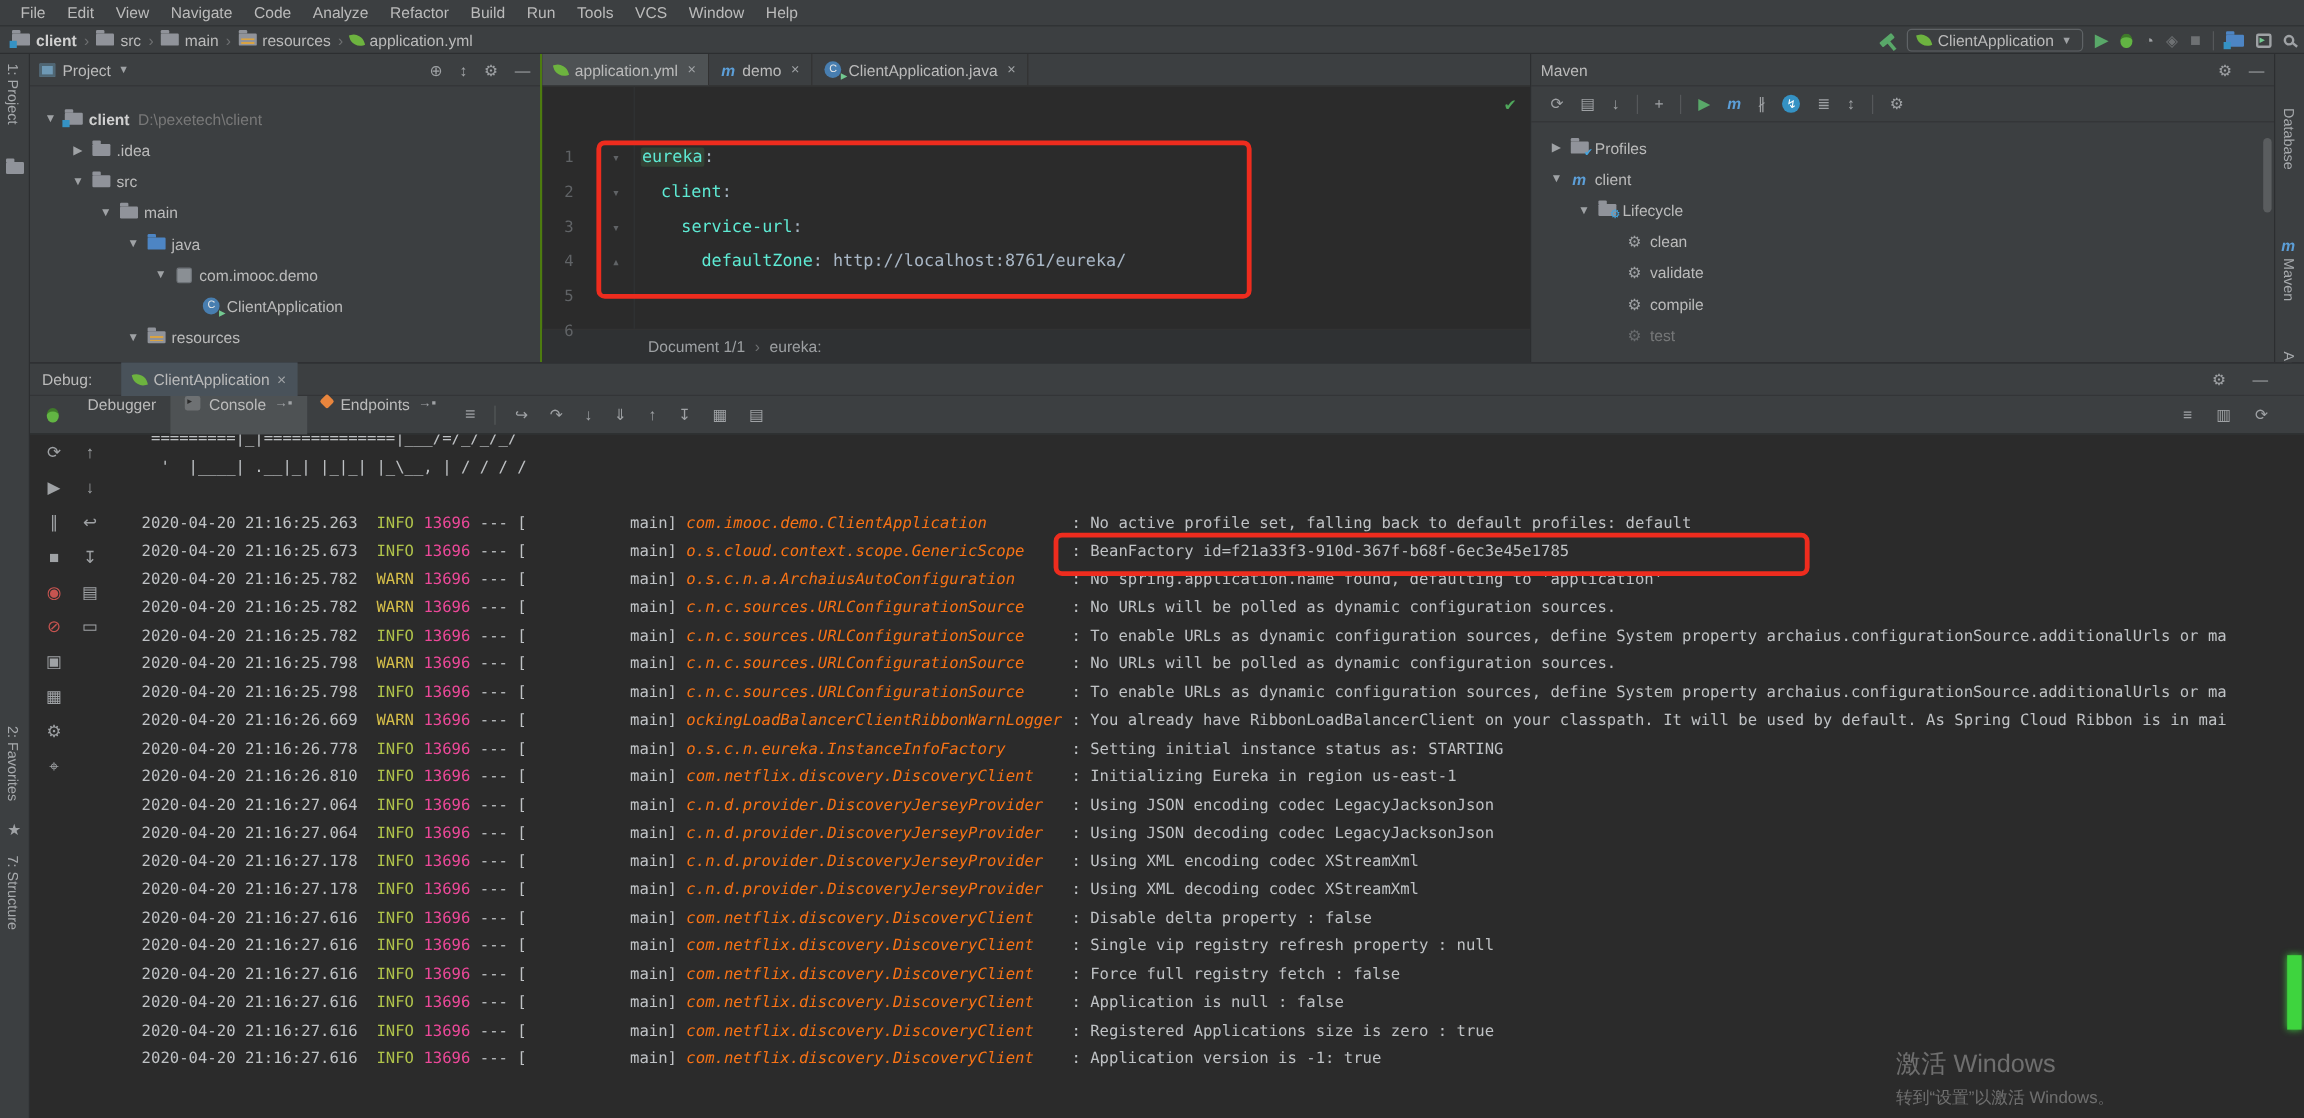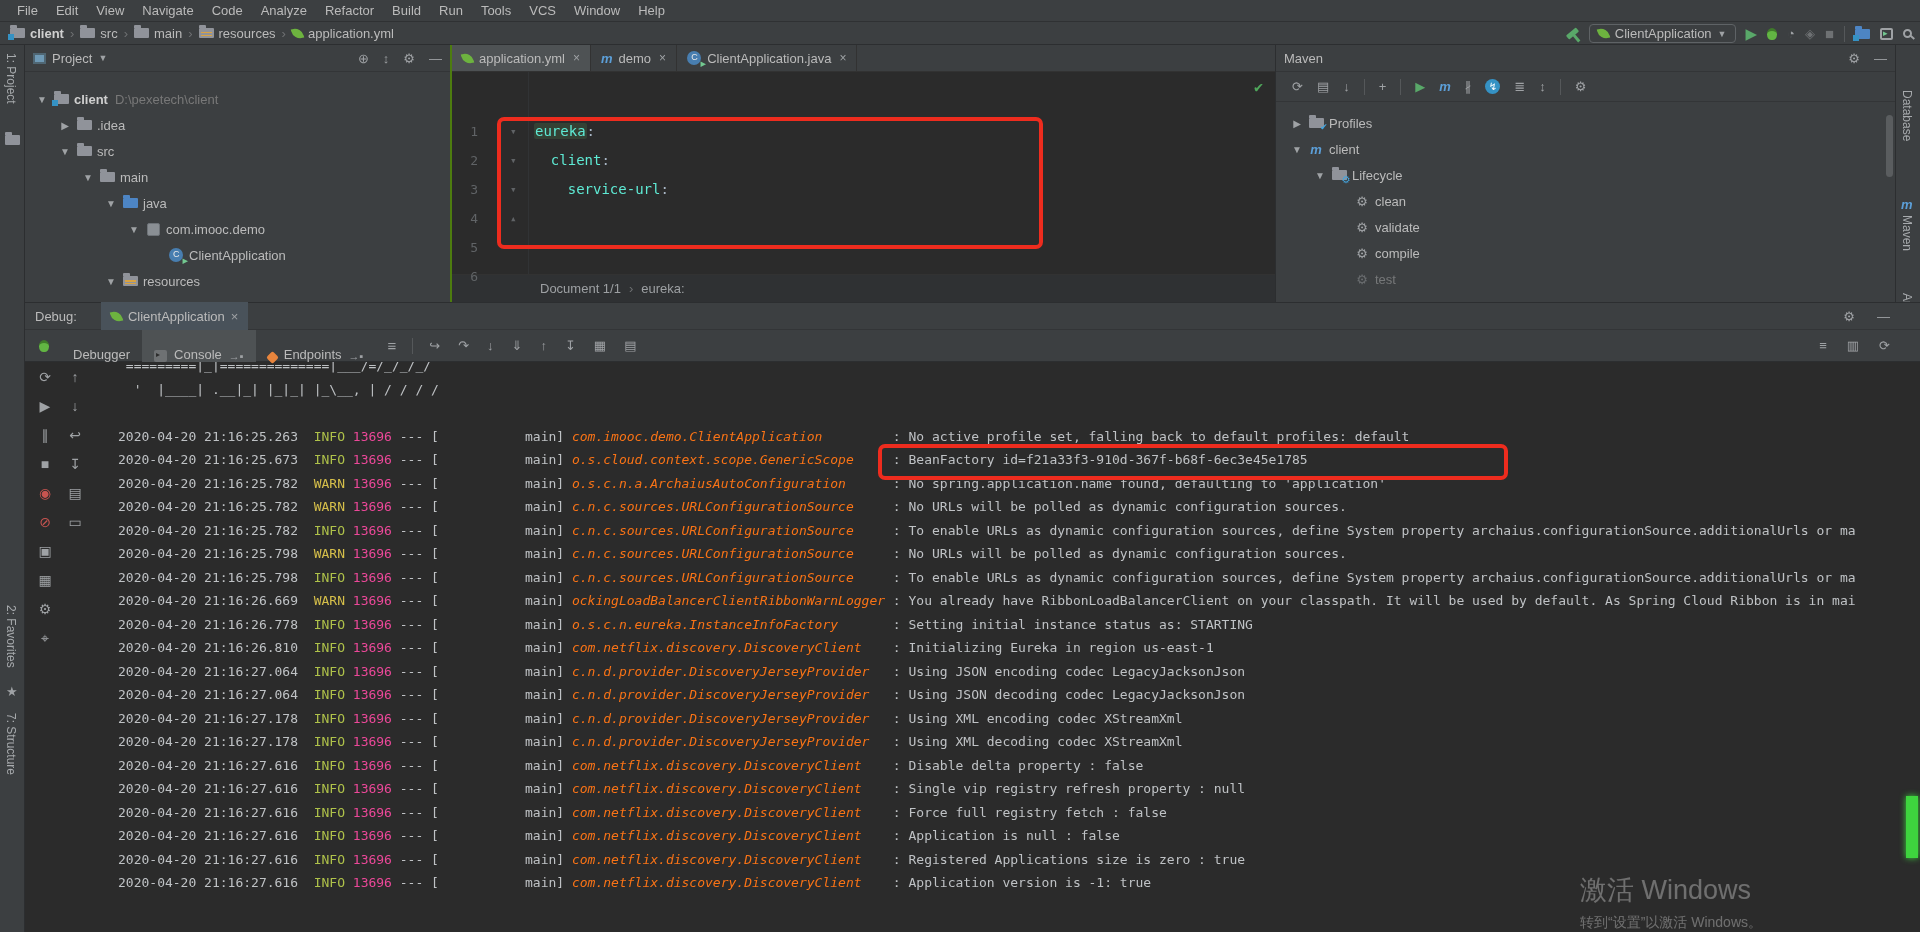--- a/index.html
+++ b/index.html
@@ -91,41 +91,41 @@
     display:inline-flex; align-items:center; justify-content:center; }
   #mv-scroll { position:absolute; right:2px; top:70px; width:7px; height:62px; background:#5a5d5f; border-radius:4px; }
   
   #debug-panel { left:25px; top:302px; width:1895px; height:630px; background:#2b2b2b; }
   #dbg-head { height:28px; background:#3c3f41; border-top:1px solid #2c2e30; border-bottom:1px solid #333537;
     display:flex; align-items:center; font-size:13px; padding-left:10px; }
   .sess-tab { display:flex; align-items:center; gap:6px; background:#49525a; height:28px; padding:0 10px; margin-left:24px; }
   #dbg-head .right { position:absolute; right:30px; display:flex; gap:22px; }
   #dbg-tabs { height:32px; background:#3c3f41; border-bottom:1px solid #2c2e30; display:flex; align-items:center;
     font-size:13px; padding-left:10px; gap:2px; }
-  .dtab { display:flex; align-items:flex-end; gap:7px; height:32px; padding:0 12px; cursor:default; }
+  .dtab { display:flex; align-items:flex-start; gap:7px; height:32px; padding:0 12px; cursor:default; }
   .dtab.sel { background:#4e5254; }
   .jump { color:#9fa2a5; font-size:11px; }
   #dbg-tabs .steps { display:flex; gap:18px; margin-left:14px; align-items:center; }
   #dbg-tabs .right { position:absolute; right:30px; display:flex; gap:20px; }
   
   #gutter1 { position:absolute; left:8px; top:68px; width:24px; display:flex; flex-direction:column; gap:15px; align-items:center; }
   #gutter2 { position:absolute; left:38px; top:68px; width:24px; display:flex; flex-direction:column; gap:15px; align-items:center; }
   #gutter1 .gi, #gutter2 .gi { font-size:14px; }
   #console-viewport { position:absolute; left:70px; top:60px; right:0; bottom:0; overflow:hidden; }
   #console-lines { margin-top:-8px; padding-left:23px; font-family:"DejaVu Sans Mono", monospace;
     font-size:13px; }
   .logline { height:23.5px; line-height:23.5px; white-space:pre; }
   .c-text { color:#bfc2c5; } .c-green { color:#9ebd4e; }
   .c-info { color:#afc24a; } .c-warn { color:#d6bf4a; }
   .c-pid { color:#ec4899; } .c-logger { color:#f97316;font-style:italic; }
   #console-redbox { left:853px; top:142px; width:630px; height:36px; }
   #green-strip { left:1881px; top:494px; width:12px; height:62px; background:#3ed43e; box-shadow:0 0 6px #3ed43e; position:absolute; }
   
   #watermark { left:1580px; top:872px; color:rgba(255,255,255,0.32); }
-  #watermark .w1 { font-size:27px; }
+  #watermark .w1 { font-size:21px; }
   #watermark .w2 { font-size:14px; margin-top:6px; }
 </style>
 </head>
 <body>
 
 <div id="menubar" class="abs">
     <span>File</span>
     <span>Edit</span>
     <span>View</span>
     <span>Navigate</span>
@@ -293,21 +293,21 @@
         <span>ClientApplication.java</span>
         <span class="x">×</span>
       </div>
     </div>
   <div id="ed-body">
     <div class="gutter-sep"></div>
     <div id="ed-lines">
         <div class="cline" style="top: 45px;"><span class="num">1</span><span class="fold">▾</span><span class="code"><span></span><span class="ykey hl">eureka</span><span class="ypunct">:</span></span></div>
         <div class="cline" style="top: 74px;"><span class="num">2</span><span class="fold">▾</span><span class="code"><span>  </span><span class="ykey">client</span><span class="ypunct">:</span></span></div>
         <div class="cline" style="top: 103px;"><span class="num">3</span><span class="fold">▾</span><span class="code"><span>    </span><span class="ykey">service-url</span><span class="ypunct">:</span></span></div>
-        <div class="cline" style="top: 132px;"><span class="num">4</span><span class="fold">▴</span></div>
+        <div class="cline" style="top: 132px;"><span class="num">4</span><span class="fold">▴</span><span class="code"><span>      </span><span class="ykey">defaultZone</span><span class="ypunct">:</span><span class="yval"> http://localhost:8761/eureka/</span></span></div>
         <div class="cline" style="top: 161px;"><span class="num">5</span><span class="code"></span></div>
         <div class="cline" style="top: 190px;"><span class="num">6</span><span class="code"></span></div>
       </div>
     <div class="redbox" style="left:45px;top:45px;width:546px;height:132px"></div>
     <span id="ed-check">✔</span>
   </div>
   <div id="ed-crumb">
     <span>Document 1/1</span>
     <span style="color:#6e7072">›</span>
     <span>eureka:</span>

